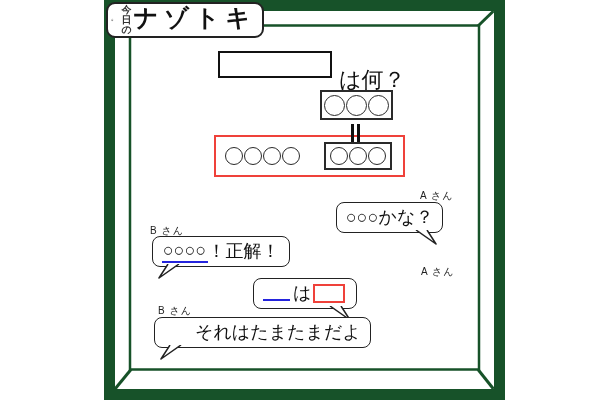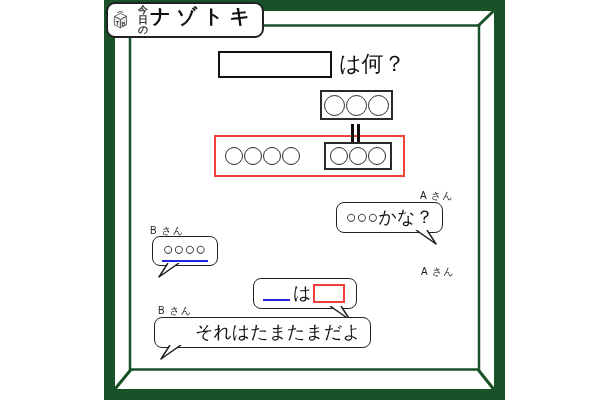--- a/index.html
+++ b/index.html
@@ -9,24 +9,24 @@
   }
   .frame-svg{position:absolute;left:0;top:0;z-index:1;}
   
   .logo{
     position:absolute;left:106px;top:2px;height:36px;width:158px;box-sizing:border-box;
     background:#fff;border:2px solid #222;border-radius:9px;z-index:3;
     display:flex;align-items:center;padding:0 6px 0 3px;gap:4px;
   }
   .logo-text{display:flex;flex-direction:row;line-height:1;}
   .logo-small{font-size:10px;font-weight:bold;color:#333;letter-spacing:2px;margin-left:4px;}
-  .logo-title{font-size:20px;font-weight:bold;color:#111;letter-spacing:6px;margin-top:1px;white-space:nowrap;}
+  .logo-title{font-size:24px;font-weight:bold;color:#111;letter-spacing:6px;margin-top:1px;white-space:nowrap;}
   
   .answer-box{position:absolute;left:218px;top:51px;width:110px;height:23px;border:2px solid #111;background:#fff;z-index:2;}
-  .question{position:absolute;left:339px;top:50px;height:28px;line-height:28px;font-size:22px;z-index:2;white-space:nowrap;}
+  .question{position:absolute;left:339px;top:66px;height:28px;line-height:28px;font-size:22px;z-index:2;white-space:nowrap;}
   .circle-box{border:2px solid #2a2a2a;background:#fff;display:flex;align-items:center;justify-content:center;gap:1px;}
   .top-box{position:absolute;left:320px;top:90px;width:69px;height:26px;z-index:2;}
   .circle{border:1.5px solid #2a2a2a;border-radius:50%;background:#fff;flex:none;}
   .top-box .circle{width:19px;height:19px;}
   .equals{position:absolute;left:351px;top:124px;width:9px;height:18px;box-sizing:border-box;
     border-left:3px solid #111;border-right:3px solid #111;z-index:3;background:transparent;}
   .red-rect{position:absolute;left:214px;top:135px;width:187px;height:38px;border:2px solid var(--red,#ef413a);
     background:#fff;z-index:2;display:flex;align-items:center;}
   .loose-circles{display:flex;margin-left:9px;gap:1px;}
   .loose-circles .circle,.inner-box .circle{width:16px;height:16px;}
@@ -108,20 +108,21 @@
   <div class="bubble bubble-a1">
     <span>○○○かな？</span>
     <svg class="tail tail-right" viewBox="0 0 26 16">
       <path d="M4 0 L24 14 L15 0" fill="#fff" stroke="#222" stroke-width="1.5" stroke-linejoin="round"></path>
     </svg>
   </div>
 
   <div class="speaker speaker-b1">B さん</div>
   <div class="bubble bubble-b1">
     <span class="underlined">○○○○</span>
+    <span>！正解！</span>
     <svg class="tail tail-left" viewBox="0 0 26 16">
       <path d="M22 0 L2 14 L11 0" fill="#fff" stroke="#222" stroke-width="1.5" stroke-linejoin="round"></path>
     </svg>
   </div>
 
   <div class="speaker speaker-a2">A さん</div>
   <div class="bubble bubble-a2">
     <span class="blank-line"></span>
     <span>は</span>
     <span class="blank-box"></span>

